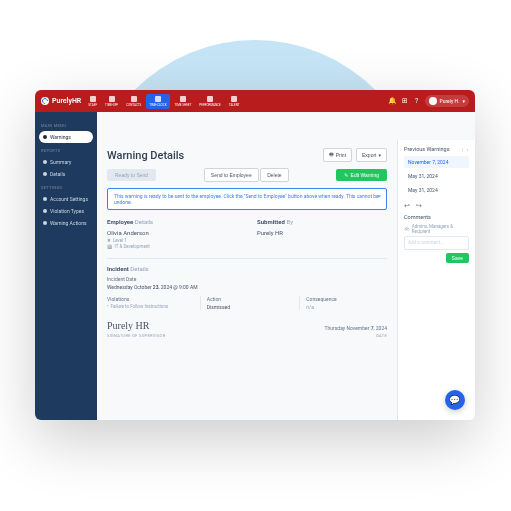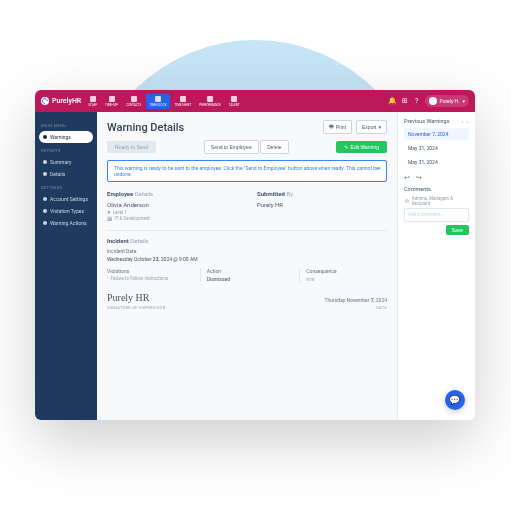--- a/index.html
+++ b/index.html
@@ -1,37 +1,37 @@
 <!DOCTYPE html>
 <html><head>
 <meta charset="utf-8">
 <style>
 *{margin:0;padding:0;box-sizing:border-box;}
 body{font-family:-apple-system,BlinkMacSystemFont,'Segoe UI',Roboto,sans-serif;width:511px;height:511px;background:#fff;position:relative;overflow:hidden;font-size:6px;}
 .bg-circle{position:absolute;width:340px;height:340px;border-radius:50%;background:#c5e4f5;top:40px;left:85px;z-index:0;}
 .window{position:absolute;top:90px;left:35px;width:440px;height:330px;background:#f8f9fb;border-radius:6px;overflow:hidden;box-shadow:0 20px 60px rgba(0,0,0,0.2);z-index:1;}
-.topbar{height:22px;background:#be185d;display:flex;align-items:center;padding:0 6px;color:#fff;}
+.topbar{height:22px;background:#b91c1c;display:flex;align-items:center;padding:0 6px;color:#fff;}
 .brand{display:flex;align-items:center;gap:3px;font-weight:600;font-size:7px;}
 .brand-icon{width:8px;height:8px;background:#fff;border-radius:50%;display:flex;align-items:center;justify-content:center;}
 .brand-icon::after{content:'';width:4px;height:4px;border:1.5px solid #3b82f6;border-radius:50%;border-bottom-color:transparent;transform:rotate(-45deg);}
 .topnav{display:flex;gap:2px;margin-left:4px;}
 .topnav-item{display:flex;flex-direction:column;align-items:center;padding:2px 3px;border-radius:2px;font-size:3px;gap:1px;}
 .topnav-item.active{background:#2563eb;}
 .topnav-icon{width:6px;height:6px;background:rgba(255,255,255,0.8);border-radius:1px;}
 .top-right{margin-left:auto;display:flex;align-items:center;gap:4px;}
 .top-icon{width:8px;height:8px;display:flex;align-items:center;justify-content:center;color:#fff;font-size:7px;}
 .user-chip{display:flex;align-items:center;gap:3px;background:rgba(255,255,255,0.15);padding:2px 4px;border-radius:8px;font-size:5px;}
 .avatar{width:8px;height:8px;background:#fff;border-radius:50%;}
 .body{display:flex;height:calc(100% - 22px);}
 .sidebar{width:62px;background:#1e3a5f;color:#cbd5e1;padding:6px 4px;overflow:hidden;}
 .side-sec{font-size:4px;color:#64748b;font-weight:600;letter-spacing:0.3px;margin:5px 0 3px 2px;}
 .side-item{display:flex;align-items:center;gap:3px;padding:3px 4px;border-radius:3px;font-size:5px;color:#cbd5e1;}
 .side-item.active{background:#fff;color:#1e293b;border-radius:8px;}
 .side-dot{width:4px;height:4px;border-radius:50%;background:currentColor;display:inline-block;}
-.main{flex:1;display:flex;overflow:hidden;}
+.main{flex:1;display:flex;overflow:hidden;margin-top:28px;}
 .content{flex:1;padding:8px 10px;overflow:auto;}
 .page-head{display:flex;align-items:center;margin-bottom:6px;}
 .page-title{font-size:11px;font-weight:500;color:#334155;}
 .head-actions{margin-left:auto;display:flex;gap:4px;}
 .btn-ghost{border:0.5px solid #d1d5db;padding:2px 5px;border-radius:2px;font-size:5px;background:#fff;color:#475569;display:flex;align-items:center;gap:2px;}
 .action-row{display:flex;align-items:center;gap:4px;margin-bottom:6px;}
 .btn-disabled{background:#e2e8f0;color:#94a3b8;padding:3px 8px;border-radius:2px;font-size:5px;border:none;}
 .btn-white{background:#fff;border:0.5px solid #d1d5db;padding:3px 6px;border-radius:2px;font-size:5px;color:#475569;}
 .btn-green{background:#22c55e;color:#fff;padding:3px 8px;border-radius:2px;font-size:5px;border:none;margin-left:auto;display:flex;align-items:center;gap:2px;}
 .alert{border:0.5px solid #3b82f6;color:#3b82f6;padding:4px 6px;border-radius:2px;font-size:5px;position:relative;margin-bottom:8px;background:#fff;}

